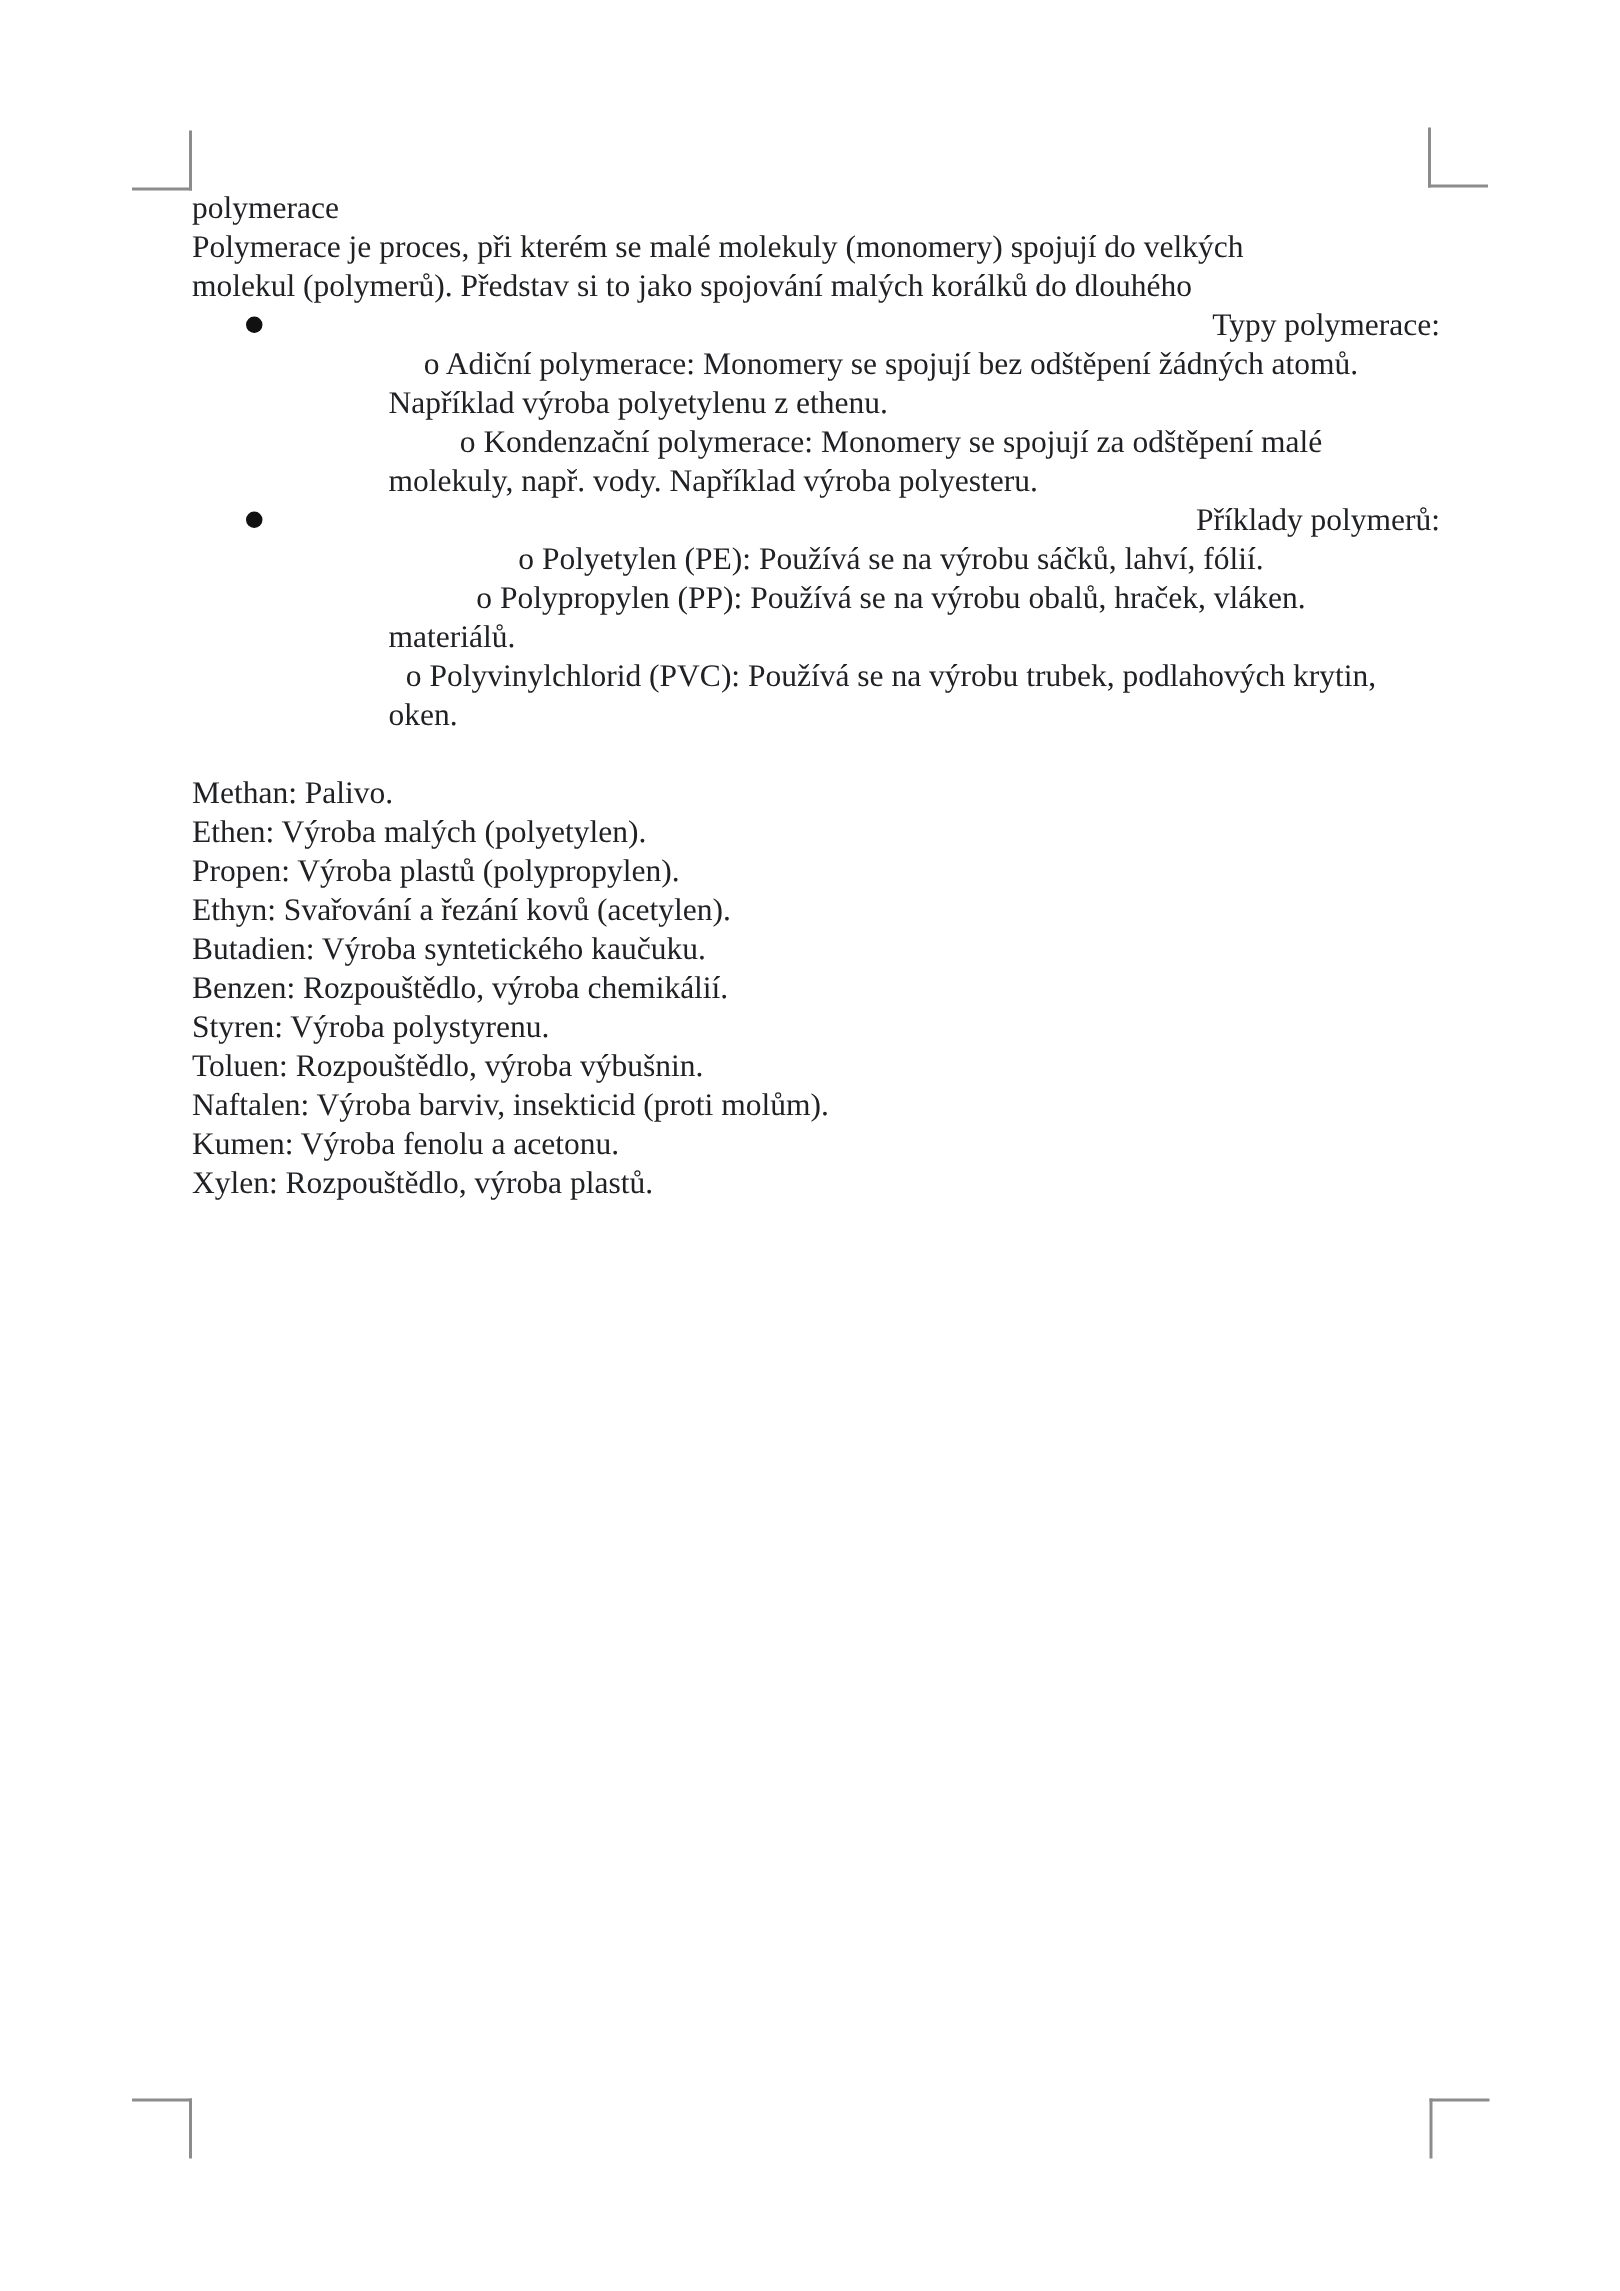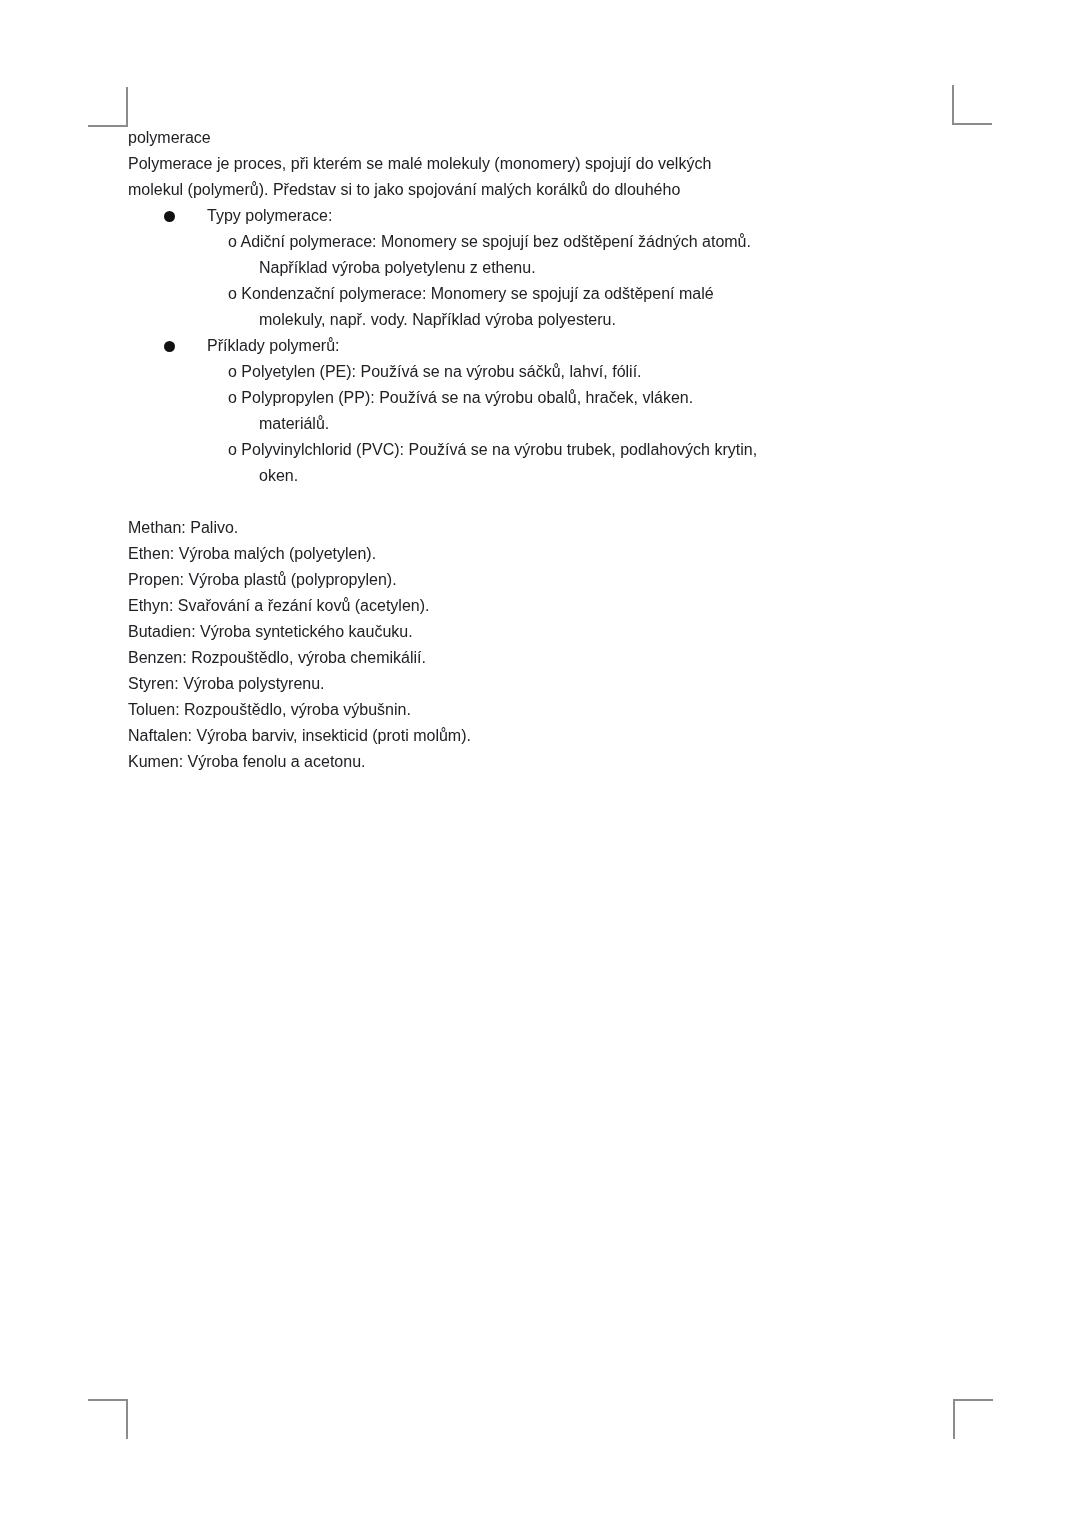--- a/index.html
+++ b/index.html
@@ -23,28 +23,29 @@
   }
   .crop-mark.tl { left: 88px;  top: 87px;   border-right: 2px solid #8c8c8c; border-bottom: 2px solid #8c8c8c; }
   .crop-mark.tr { left: 952px; top: 85px;   border-left: 2px solid #8c8c8c;  border-bottom: 2px solid #8c8c8c; }
   .crop-mark.bl { left: 88px;  top: 1399px; border-right: 2px solid #8c8c8c; border-top: 2px solid #8c8c8c; }
   .crop-mark.br { left: 953px; top: 1399px; border-left: 2px solid #8c8c8c;  border-top: 2px solid #8c8c8c; }
   .text-block {
     position: absolute;
     left: 128px;
     top: 125px;
     width: 832px;
-    font-size: 16px;
+    font-size: 21px;
     line-height: 26px;
+    font-family: Liberation Serif, serif;
   }
   .line { min-height: 26px; white-space: nowrap; }
   .line.plain   { padding-left: 0; }
-  .line.sub     { padding-left: 100px; }
+  .line.sub     { padding-left: 100px; text-align: center; }
   .line.subcont { padding-left: 131px; }
-  .line.bullet  { position: relative; padding-left: 79px; }
+  .line.bullet  { position: relative; padding-left: 79px; text-align: right; }
   .line.blank   { }
   .dot {
     position: absolute;
     left: 36px;
     top: 8px;
     width: 11px;
     height: 11px;
     border-radius: 50%;
     background: #111111;
   }
@@ -76,14 +77,15 @@
       <div class="line plain">Methan: Palivo.</div>
       <div class="line plain">Ethen: Výroba malých (polyetylen).</div>
       <div class="line plain">Propen: Výroba plastů (polypropylen).</div>
       <div class="line plain">Ethyn: Svařování a řezání kovů (acetylen).</div>
       <div class="line plain">Butadien: Výroba syntetického kaučuku.</div>
       <div class="line plain">Benzen: Rozpouštědlo, výroba chemikálií.</div>
       <div class="line plain">Styren: Výroba polystyrenu.</div>
       <div class="line plain">Toluen: Rozpouštědlo, výroba výbušnin.</div>
       <div class="line plain">Naftalen: Výroba barviv, insekticid (proti molům).</div>
       <div class="line plain">Kumen: Výroba fenolu a acetonu.</div>
+      <div class="line plain">Xylen: Rozpouštědlo, výroba plastů.</div>
     </div>
 </div>
 
 </body></html>

